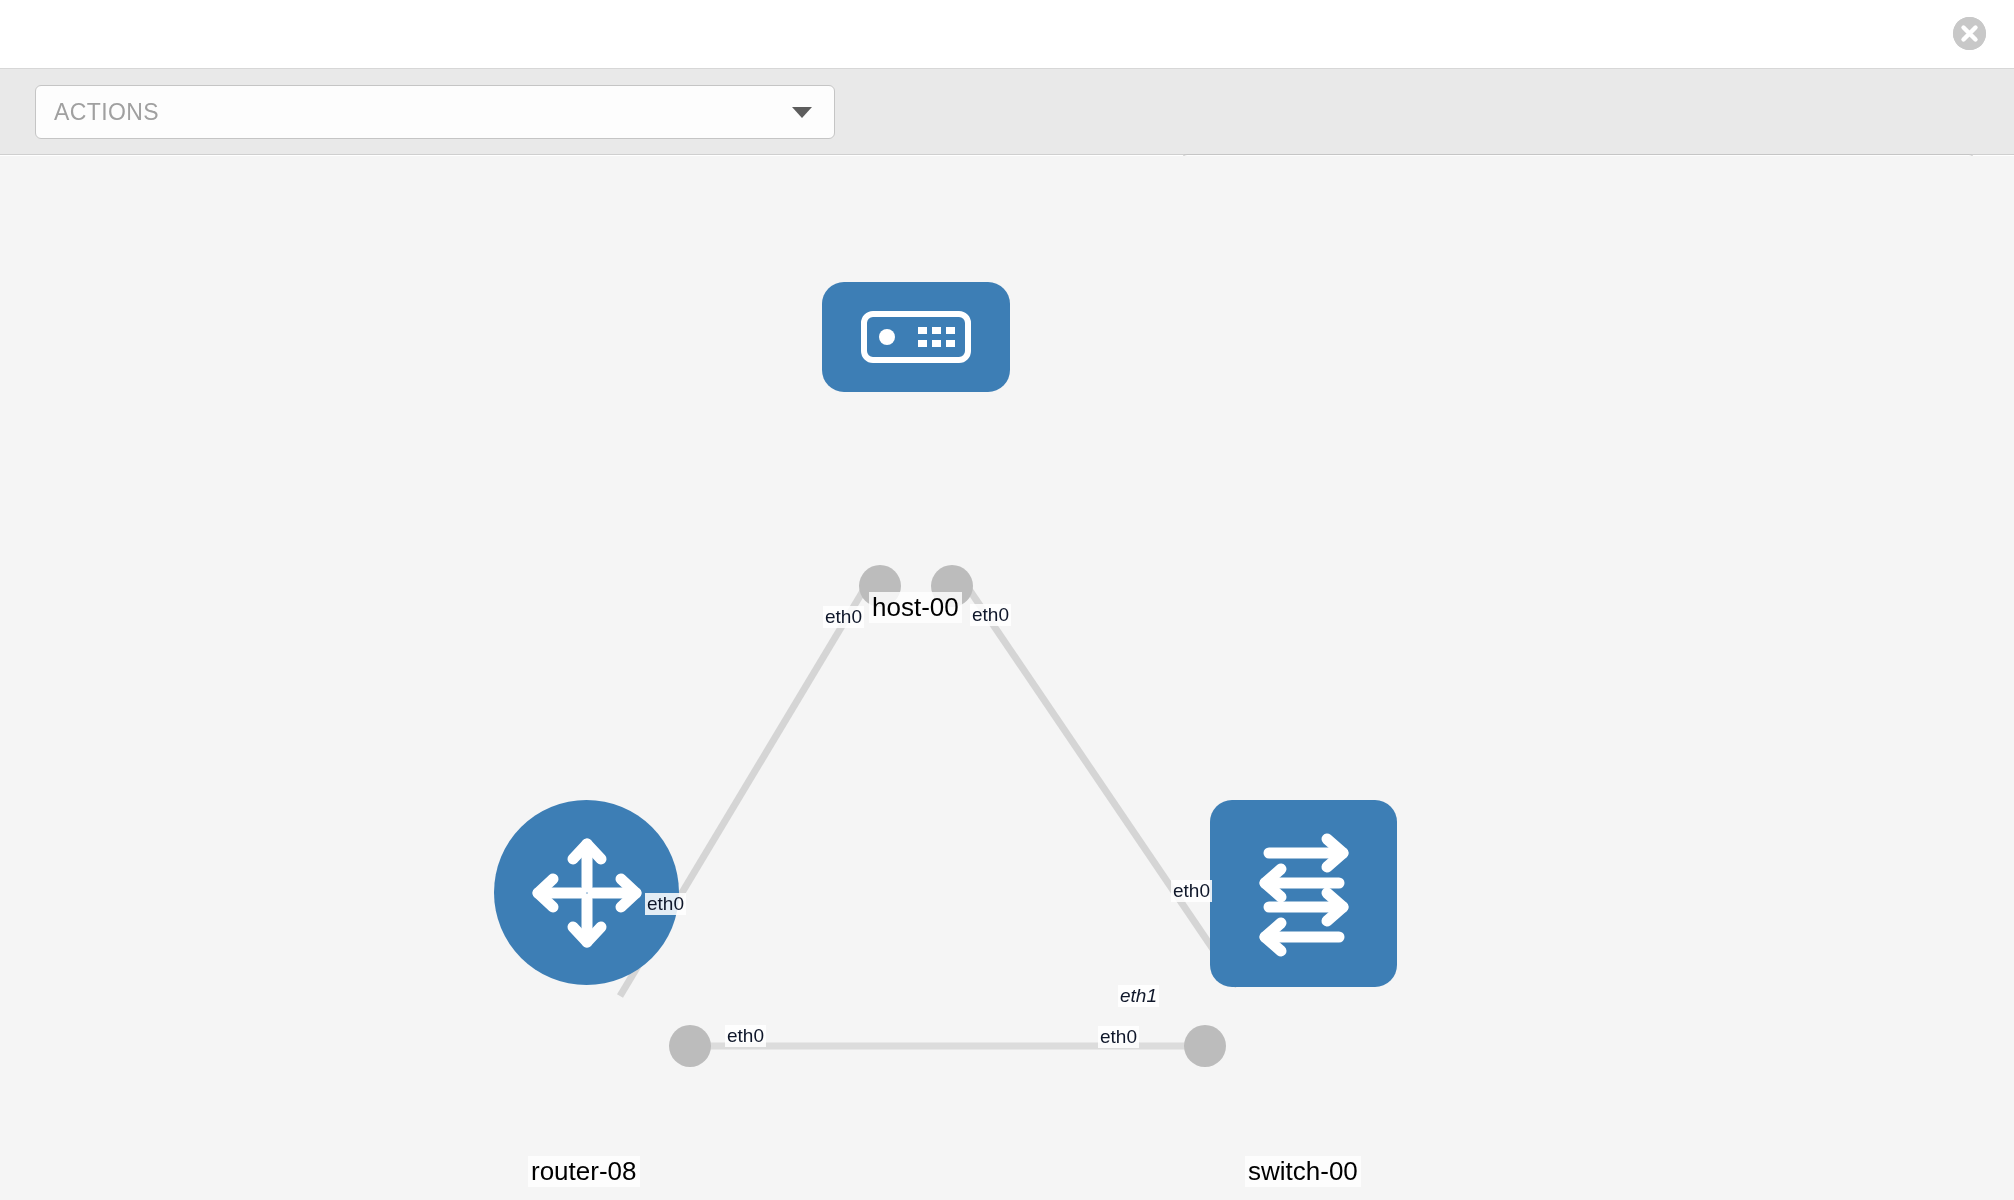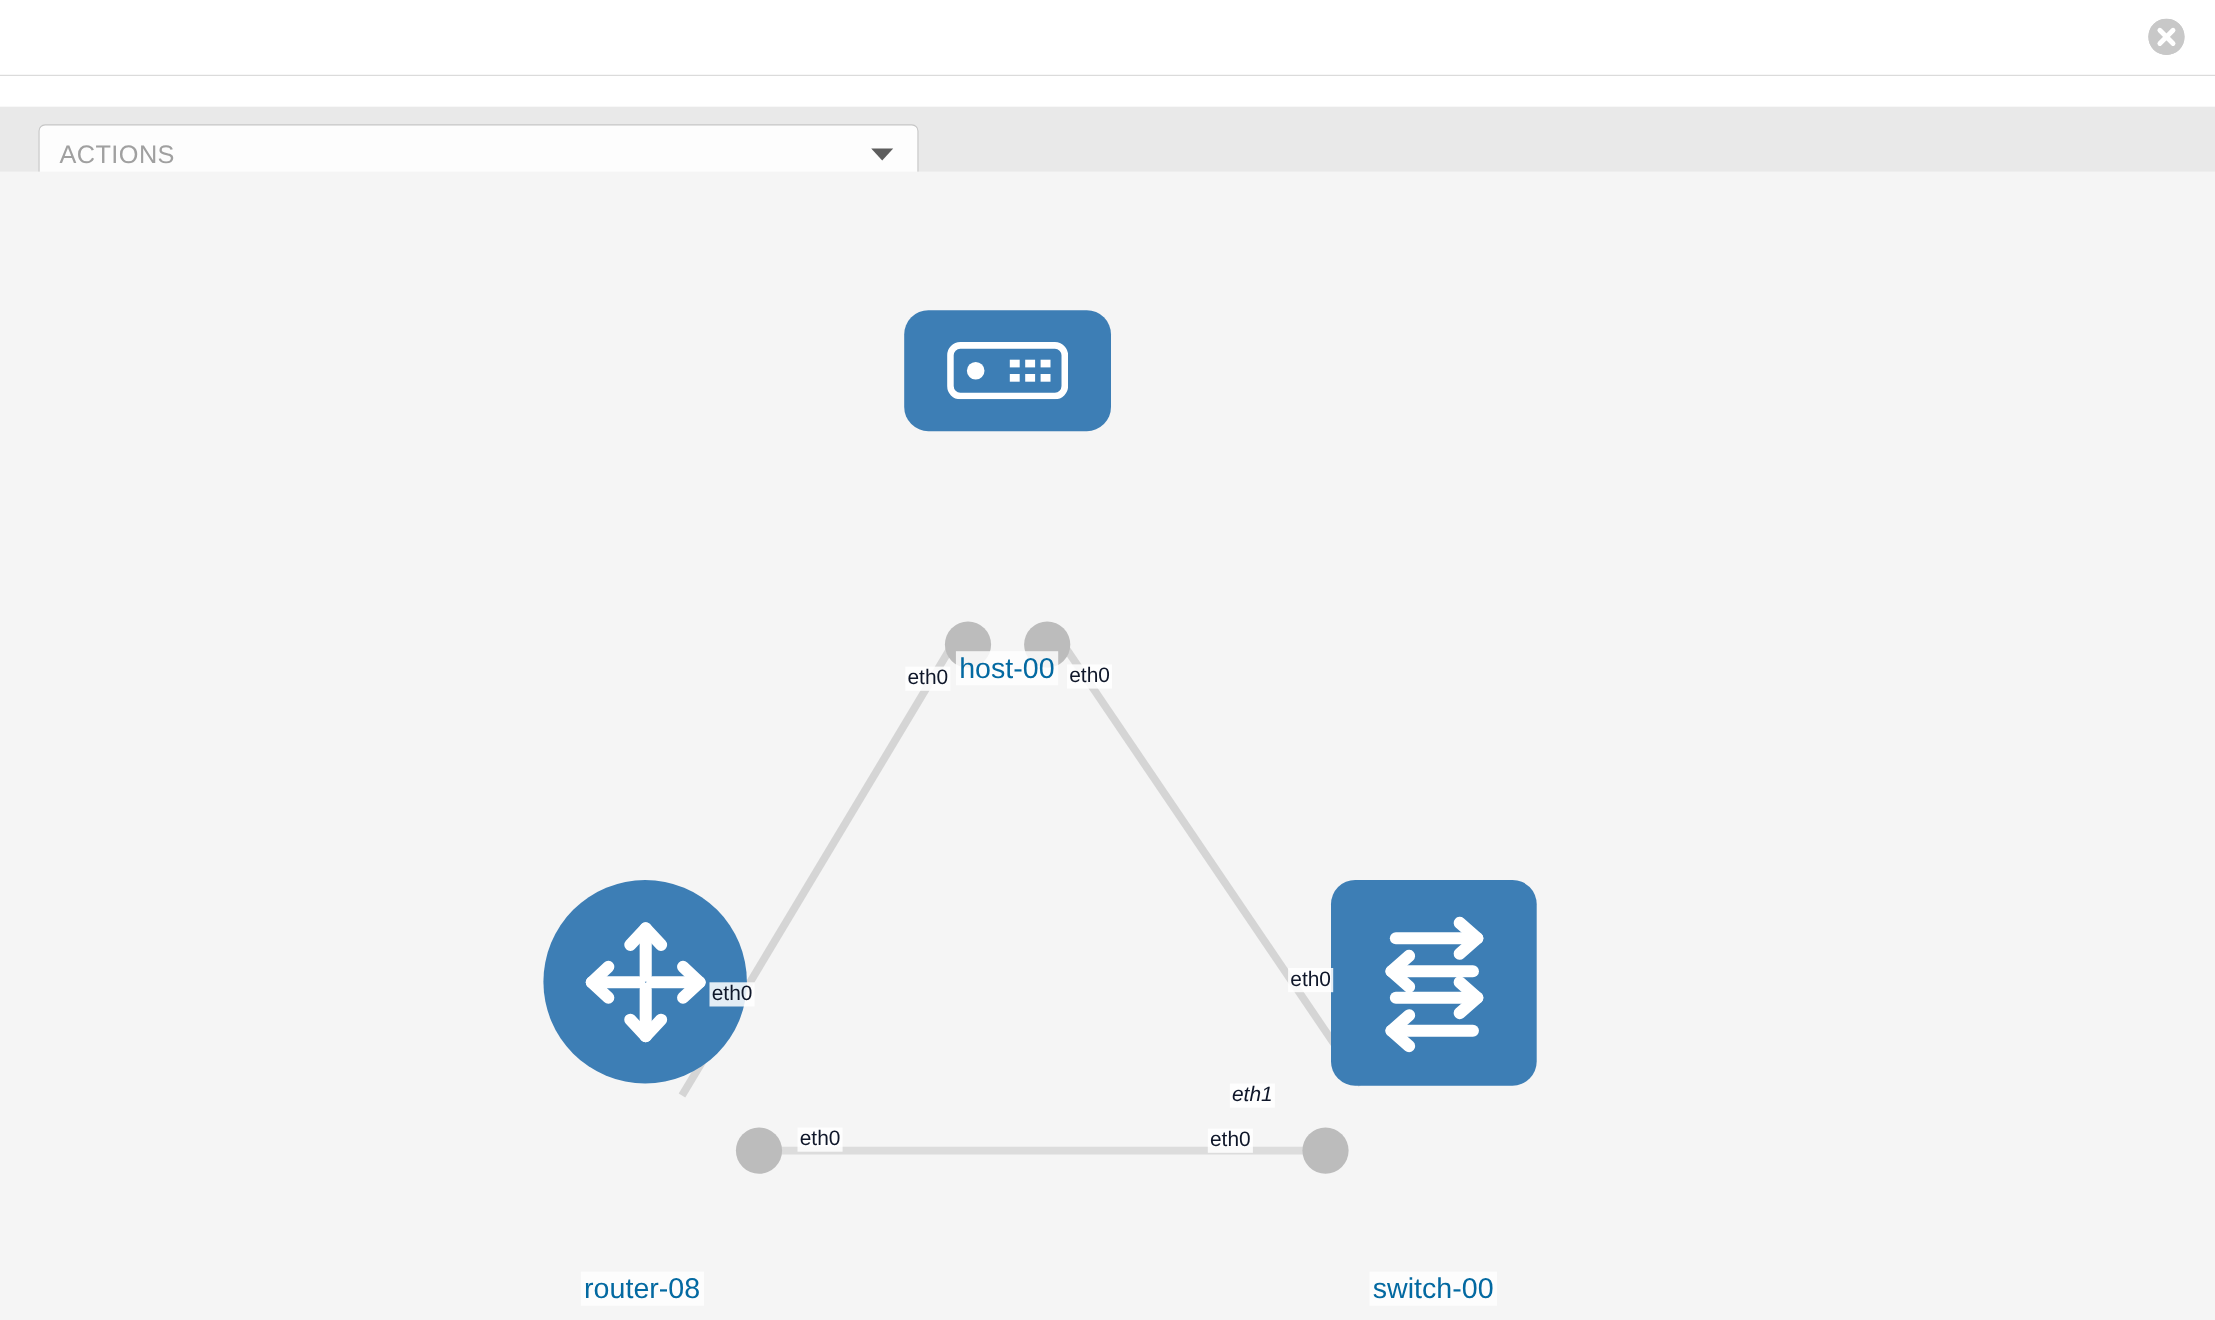--- a/index.html
+++ b/index.html
@@ -45,21 +45,20 @@
   }
   .close-btn svg { display: block; }
 
   
   .toolbar {
     position: absolute;
     left: 0; top: 69px;
     width: 2014px; height: 86px;
     background: #e9e9e9;
     border-bottom: 1px solid #cfcfcf;
-    margin-top: 28px;
   }
   .actions-select {
     position: absolute;
     left: 35px; top: 16px;
     width: 800px; height: 54px;
     background: #fdfdfd;
     border: 1px solid #c5c5c5;
     border-radius: 6px;
     cursor: pointer;
   }
@@ -128,21 +127,21 @@
     background: #3d7eb5;
     display: flex;
     align-items: center;
     justify-content: center;
   }
   .node-shape.rounded-rect { border-radius: 22px; }
   .node-shape.circle { border-radius: 50%; }
   .node-label {
     position: absolute;
     font-size: 26px;
-    color: #0369a1;
+    color: #000000;
     background: rgba(255,255,255,0.82);
     white-space: nowrap;
     padding: 0 3px;
   }
 
   .edge-label {
     position: absolute;
     font-size: 19px;
     color: #0f172a;
     background: rgba(255,255,255,0.86);

